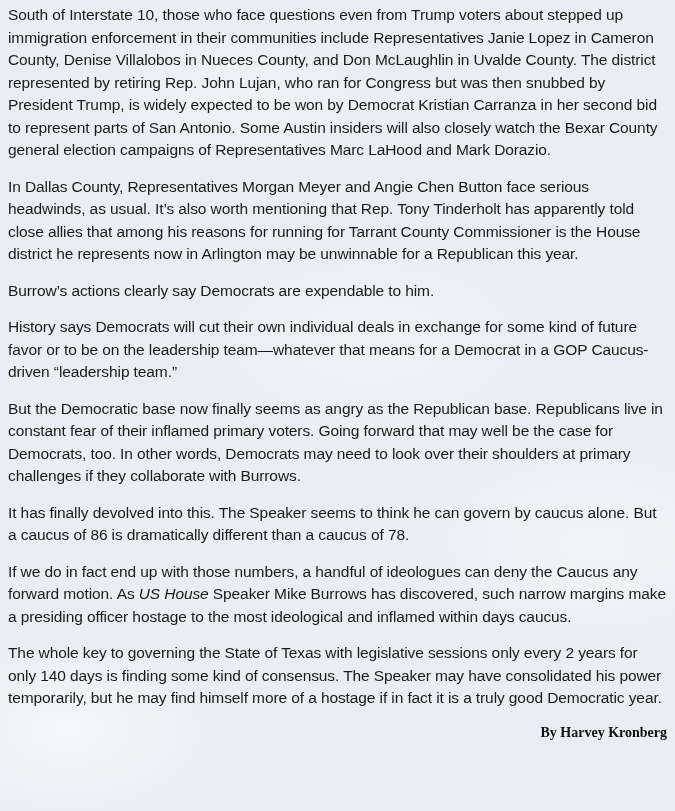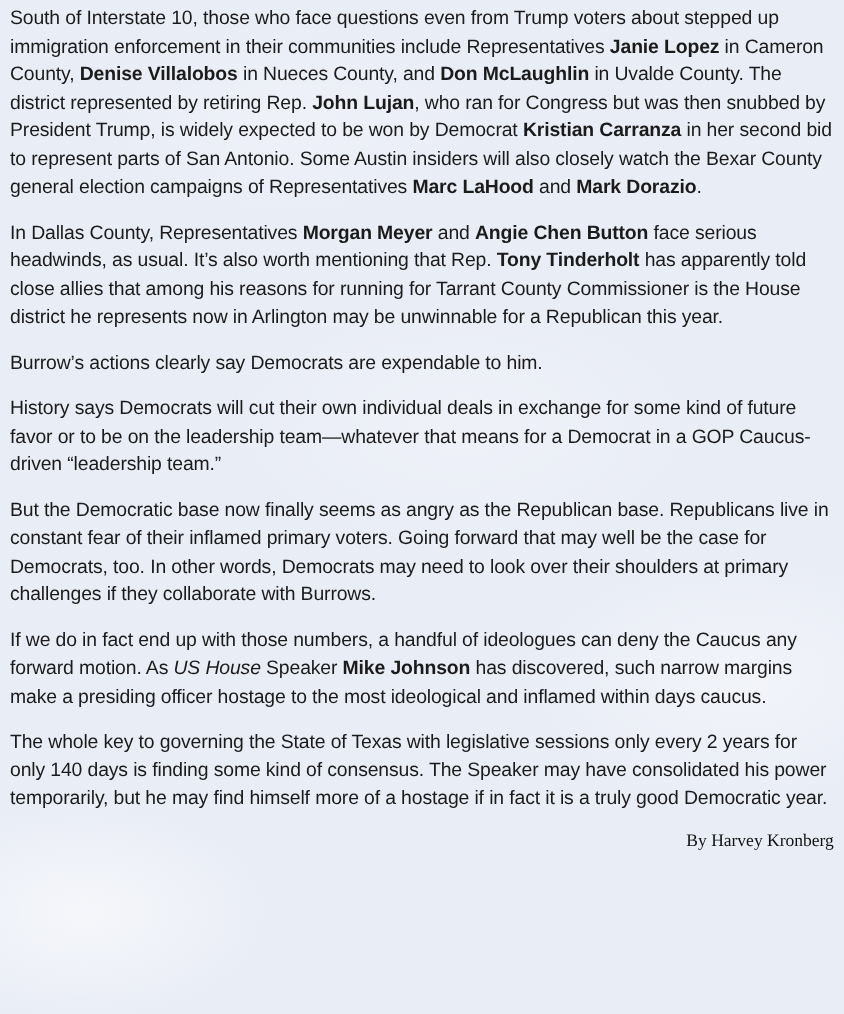--- a/index.html
+++ b/index.html
@@ -23,44 +23,45 @@
   .article {
     padding: 4px 8px 0 8px;
   }
   .article p {
     margin: 0 0 14px 0;
     font-size: 15.5px;
     line-height: 22.5px;
     letter-spacing: -0.1px;
   }
   .article .b {
-    font-weight: 700;
+    font-weight: 400;
     margin-top: 28px;
   }
   .article .bi {
     font-weight: 400;
     font-style: italic;
   }
   .byline {
     margin-top: 2px;
     text-align: right;
     font-family: "Liberation Serif", serif;
-    font-weight: 400;
+    font-weight: 700;
     font-size: 14px;
     line-height: 18px;
     color: #111;
   }
 </style>
 </head>
 <body style="color: rgb(27, 27, 27);">
 
 <main class="article">
   <div id="paragraphs">
       <p><span class="">South of Interstate 10, those who face questions even from Trump voters about stepped up immigration enforcement in their communities include Representatives </span><span class="b">Janie Lopez</span><span class=""> in Cameron County, </span><span class="b">Denise Villalobos</span><span class=""> in Nueces County, and </span><span class="b">Don McLaughlin</span><span class=""> in Uvalde County. The district represented by retiring Rep. </span><span class="b">John Lujan</span><span class="">, who ran for Congress but was then snubbed by President Trump, is widely expected to be won by Democrat </span><span class="b">Kristian Carranza</span><span class=""> in her second bid to represent parts of San Antonio. Some Austin insiders will also closely watch the Bexar County general election campaigns of Representatives </span><span class="b">Marc LaHood</span><span class=""> and </span><span class="b">Mark Dorazio</span><span class="">.</span></p>
       <p><span class="">In Dallas County, Representatives </span><span class="b">Morgan Meyer</span><span class=""> and </span><span class="b">Angie Chen Button</span><span class=""> face serious headwinds, as usual. It’s also worth mentioning that Rep. </span><span class="b">Tony Tinderholt</span><span class=""> has apparently told close allies that among his reasons for running for Tarrant County Commissioner is the House district he represents now in Arlington may be unwinnable for a Republican this year.</span></p>
       <p><span class="">Burrow’s actions clearly say Democrats are expendable to him.</span></p>
       <p><span class="">History says Democrats will cut their own individual deals in exchange for some kind of future favor or to be on the leadership team—whatever that means for a Democrat in a GOP Caucus-driven “leadership team.”</span></p>
       <p><span class="">But the Democratic base now finally seems as angry as the Republican base. Republicans live in constant fear of their inflamed primary voters. Going forward that may well be the case for Democrats, too. In other words, Democrats may need to look over their shoulders at primary challenges if they collaborate with Burrows.</span></p>
-      <p><span class="">If we do in fact end up with those numbers, a handful of ideologues can deny the Caucus any forward motion. As </span><span class="bi">US House</span><span class=""> Speaker </span><span class="b">Mike Johnson</span><span class=""> has discovered, such narrow margins make a presiding officer hostage to the most ideological and inflamed within days caucus.</span></p>
+      <p><span class="">It has finally devolved into this. The Speaker seems to think he can govern by caucus alone. But a caucus of 86 is dramatically different than a caucus of 78.</span></p>
+      <p><span class="">If we do in fact end up with those numbers, a handful of ideologues can deny the Caucus any forward motion. As </span><span class="bi">US House</span><span class=""> Speaker </span><span class="b">Mike Burrows</span><span class=""> has discovered, such narrow margins make a presiding officer hostage to the most ideological and inflamed within days caucus.</span></p>
       <p><span class="">The whole key to governing the State of Texas with legislative sessions only every 2 years for only 140 days is finding some kind of consensus. The Speaker may have consolidated his power temporarily, but he may find himself more of a hostage if in fact it is a truly good Democratic year.</span></p>
     </div>
   <div class="byline">By Harvey Kronberg</div>
 </main>
 
 </body></html>

